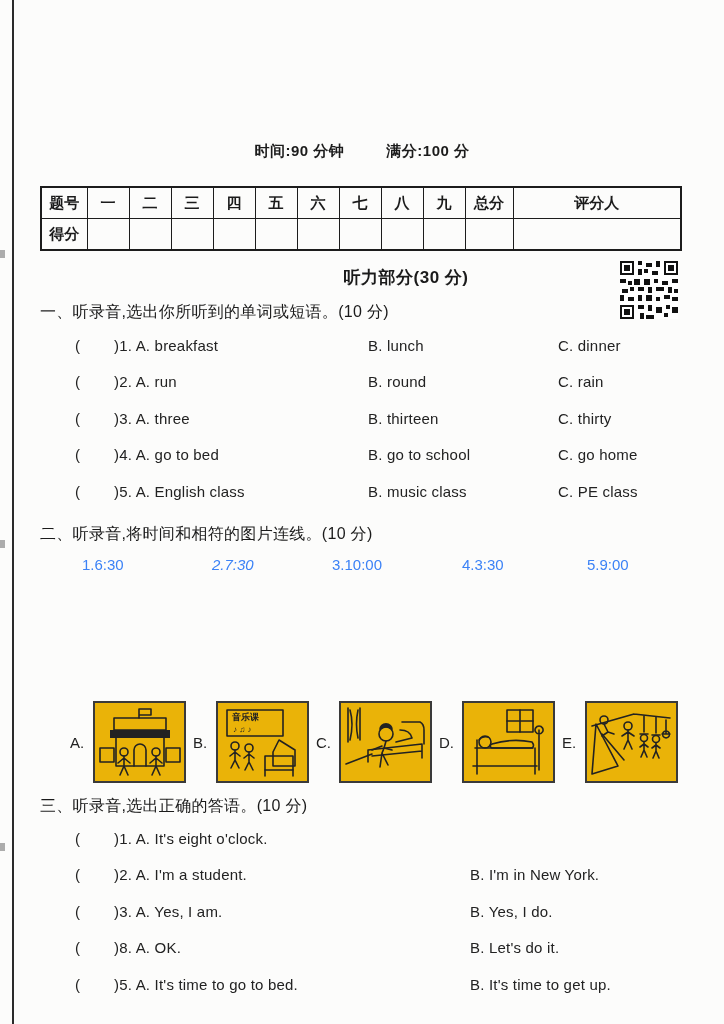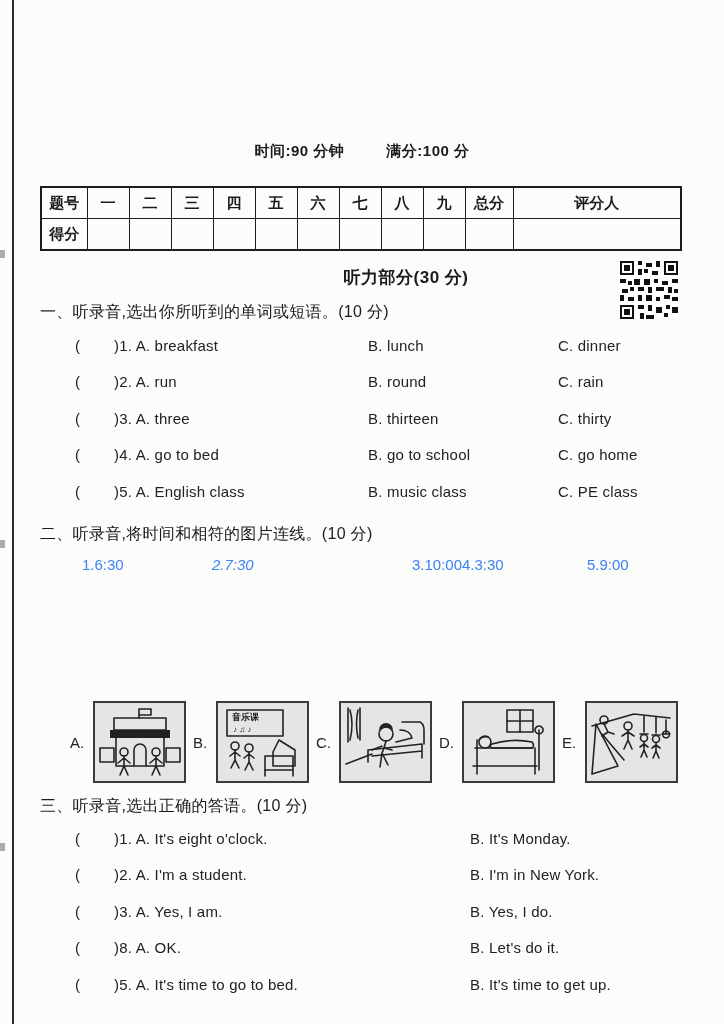--- a/index.html
+++ b/index.html
@@ -39,27 +39,27 @@
   .s1 .cell-a{width:254px;}
   .s1 .cell-b{width:190px;}
   .s1 .cell-c{flex:1;}
   .s3 .cell-a{width:356px;}
   .s3 .cell-b{flex:1;}
 
   .times-row{position:absolute;top:556px;left:70px;right:30px;display:flex;
     font-size:15px;color:#3b82f6;margin-left:12px;}
   .time-item:nth-child(1){width:130px;}
   .time-item:nth-child(2){width:120px;font-style:italic;}
-  .time-item:nth-child(3){width:130px;text-align:right;}
+  .time-item:nth-child(3){width:130px;}
   .time-item:nth-child(4){width:125px;}
 
   .pictures-row{position:absolute;top:701px;left:70px;display:flex;align-items:center;gap:7px;}
   .pic-unit{display:flex;align-items:center;}
   .pic-label{font-size:15px;color:#222;margin-right:3px;width:20px;}
-  .pic-box{width:93px;height:82px;border:2px solid #3a3a3a;background:#e5e5e5;box-sizing:border-box;
+  .pic-box{width:93px;height:82px;border:2px solid #3a3a3a;background:#eab308;box-sizing:border-box;
     display:flex;align-items:center;justify-content:center;}
   .pic-box svg{display:block;}
   svg .ln{stroke:#222;stroke-width:1.6;fill:none;stroke-linecap:round;stroke-linejoin:round;}
   svg .fl{fill:#222;stroke:none;}
 </style>
 </head>
 <body>
 
 <div class="page-edge"></div>
 <div class="binding-mark" style="top:250px"></div>
@@ -302,21 +302,20 @@
     </div>
   </div>
 </div>
 
 <div class="sec-heading sec3-heading">三、听录音,选出正确的答语。(10 分)</div>
 
 <div class="q-block s3">
   <div class="q-row">
     <span class="cell-paren">(</span>
     <span class="cell-a">)1. A. It's eight o'clock.</span>
-    <span class="cell-b">B. It's Monday.</span>
   </div>
   <div class="q-row">
     <span class="cell-paren">(</span>
     <span class="cell-a">)2. A. I'm a student.</span>
     <span class="cell-b">B. I'm in New York.</span>
   </div>
   <div class="q-row">
     <span class="cell-paren">(</span>
     <span class="cell-a">)3. A. Yes, I am.</span>
     <span class="cell-b">B. Yes, I do.</span>

